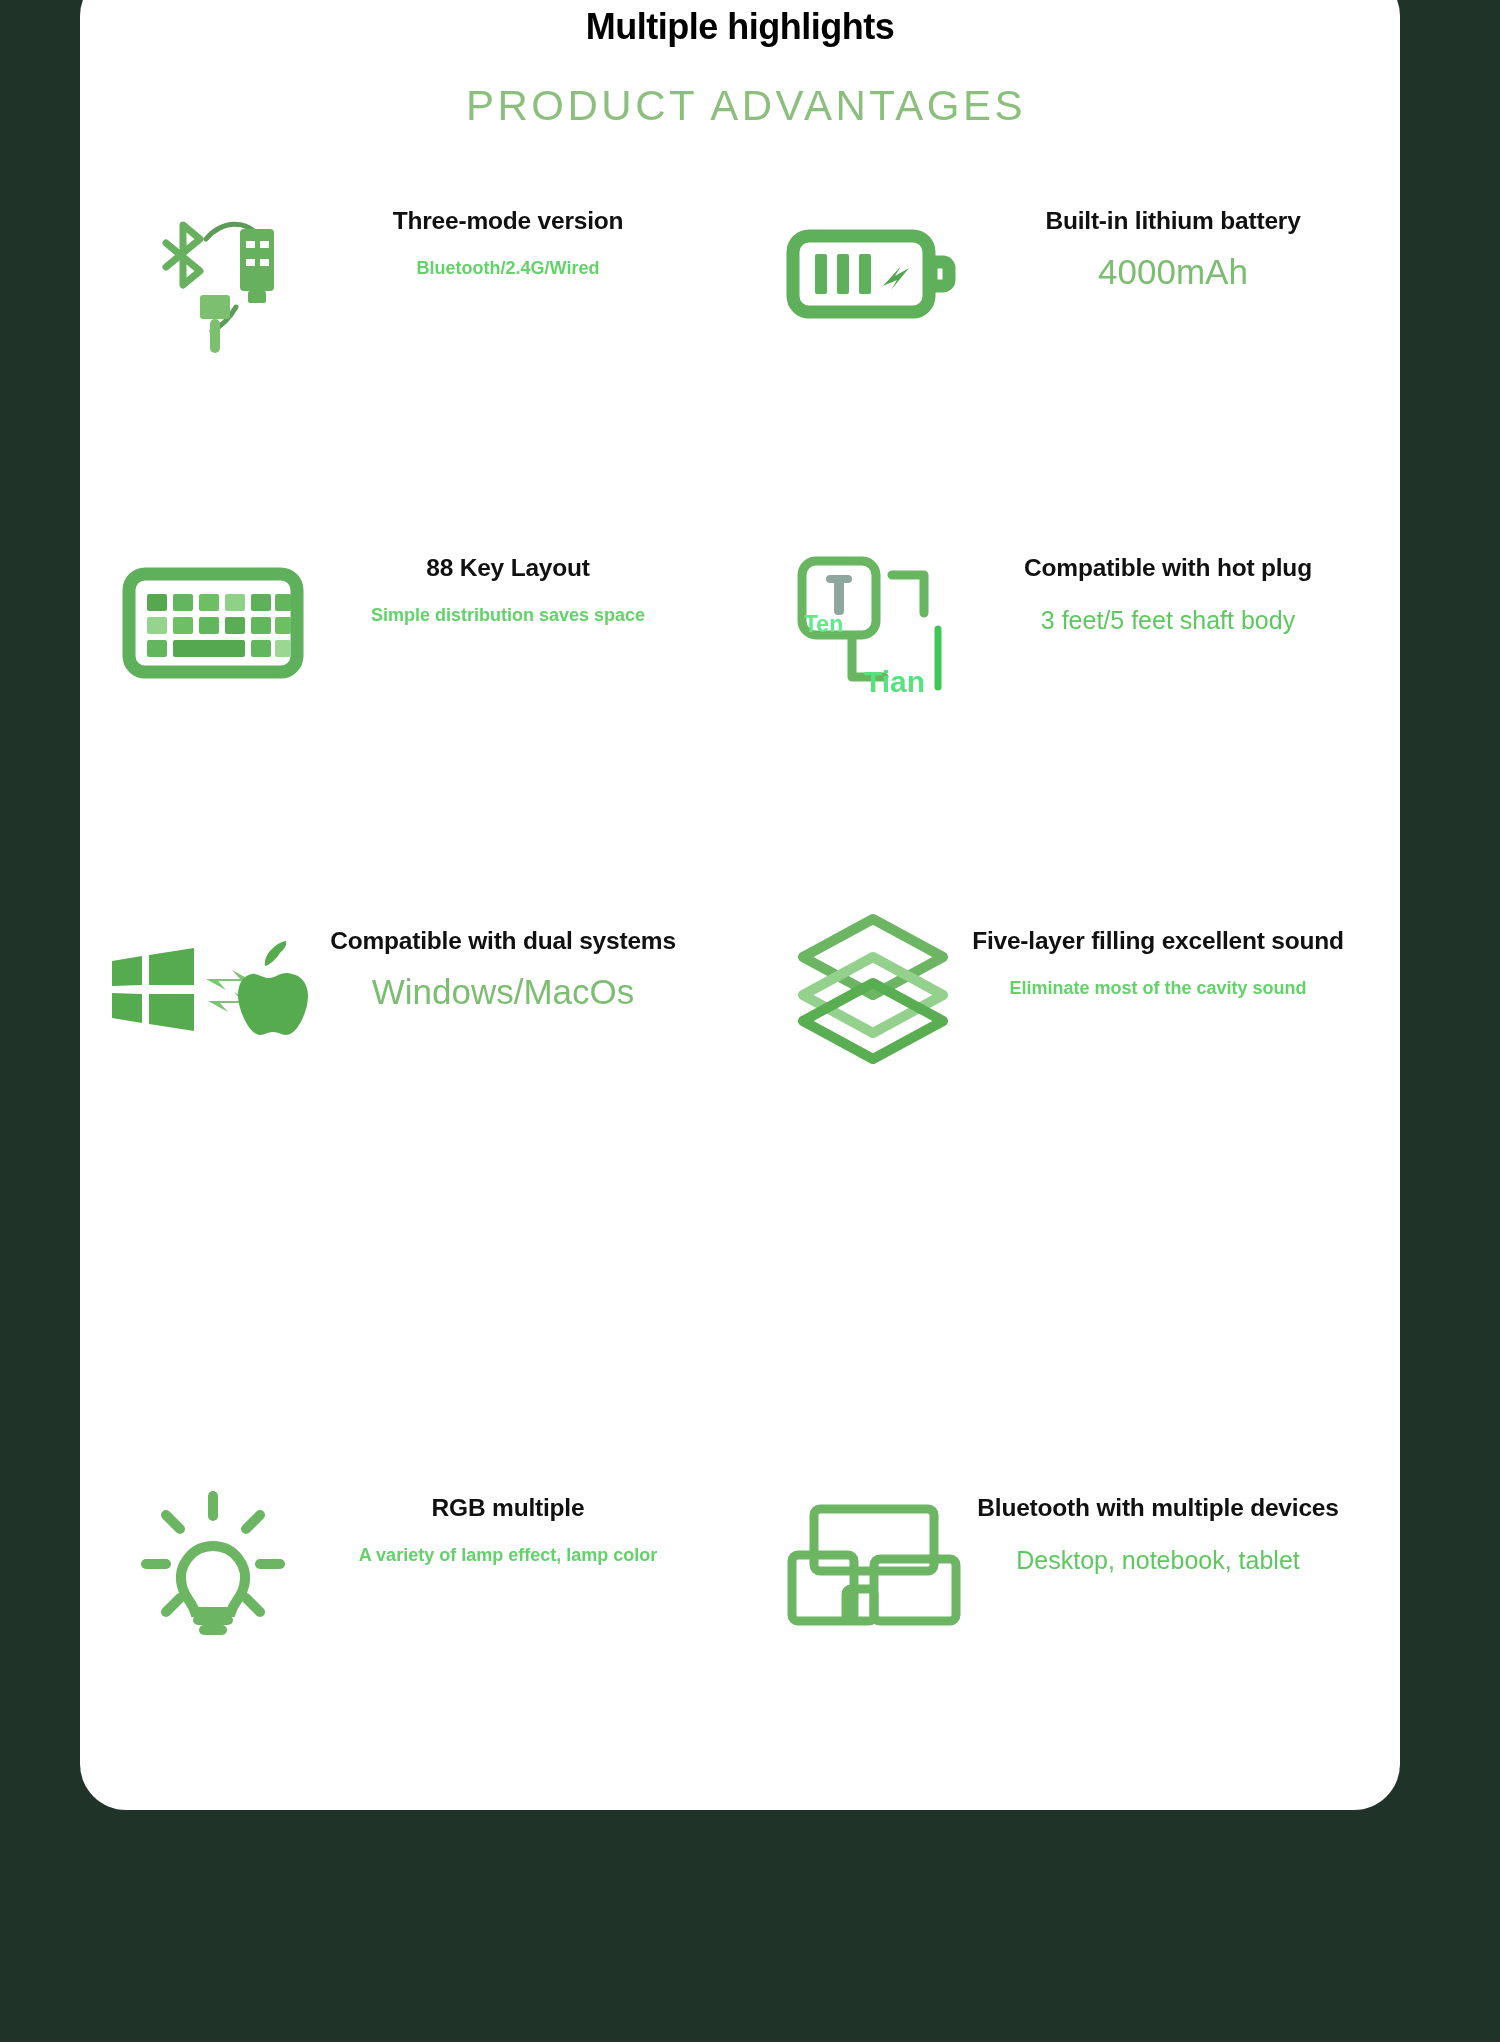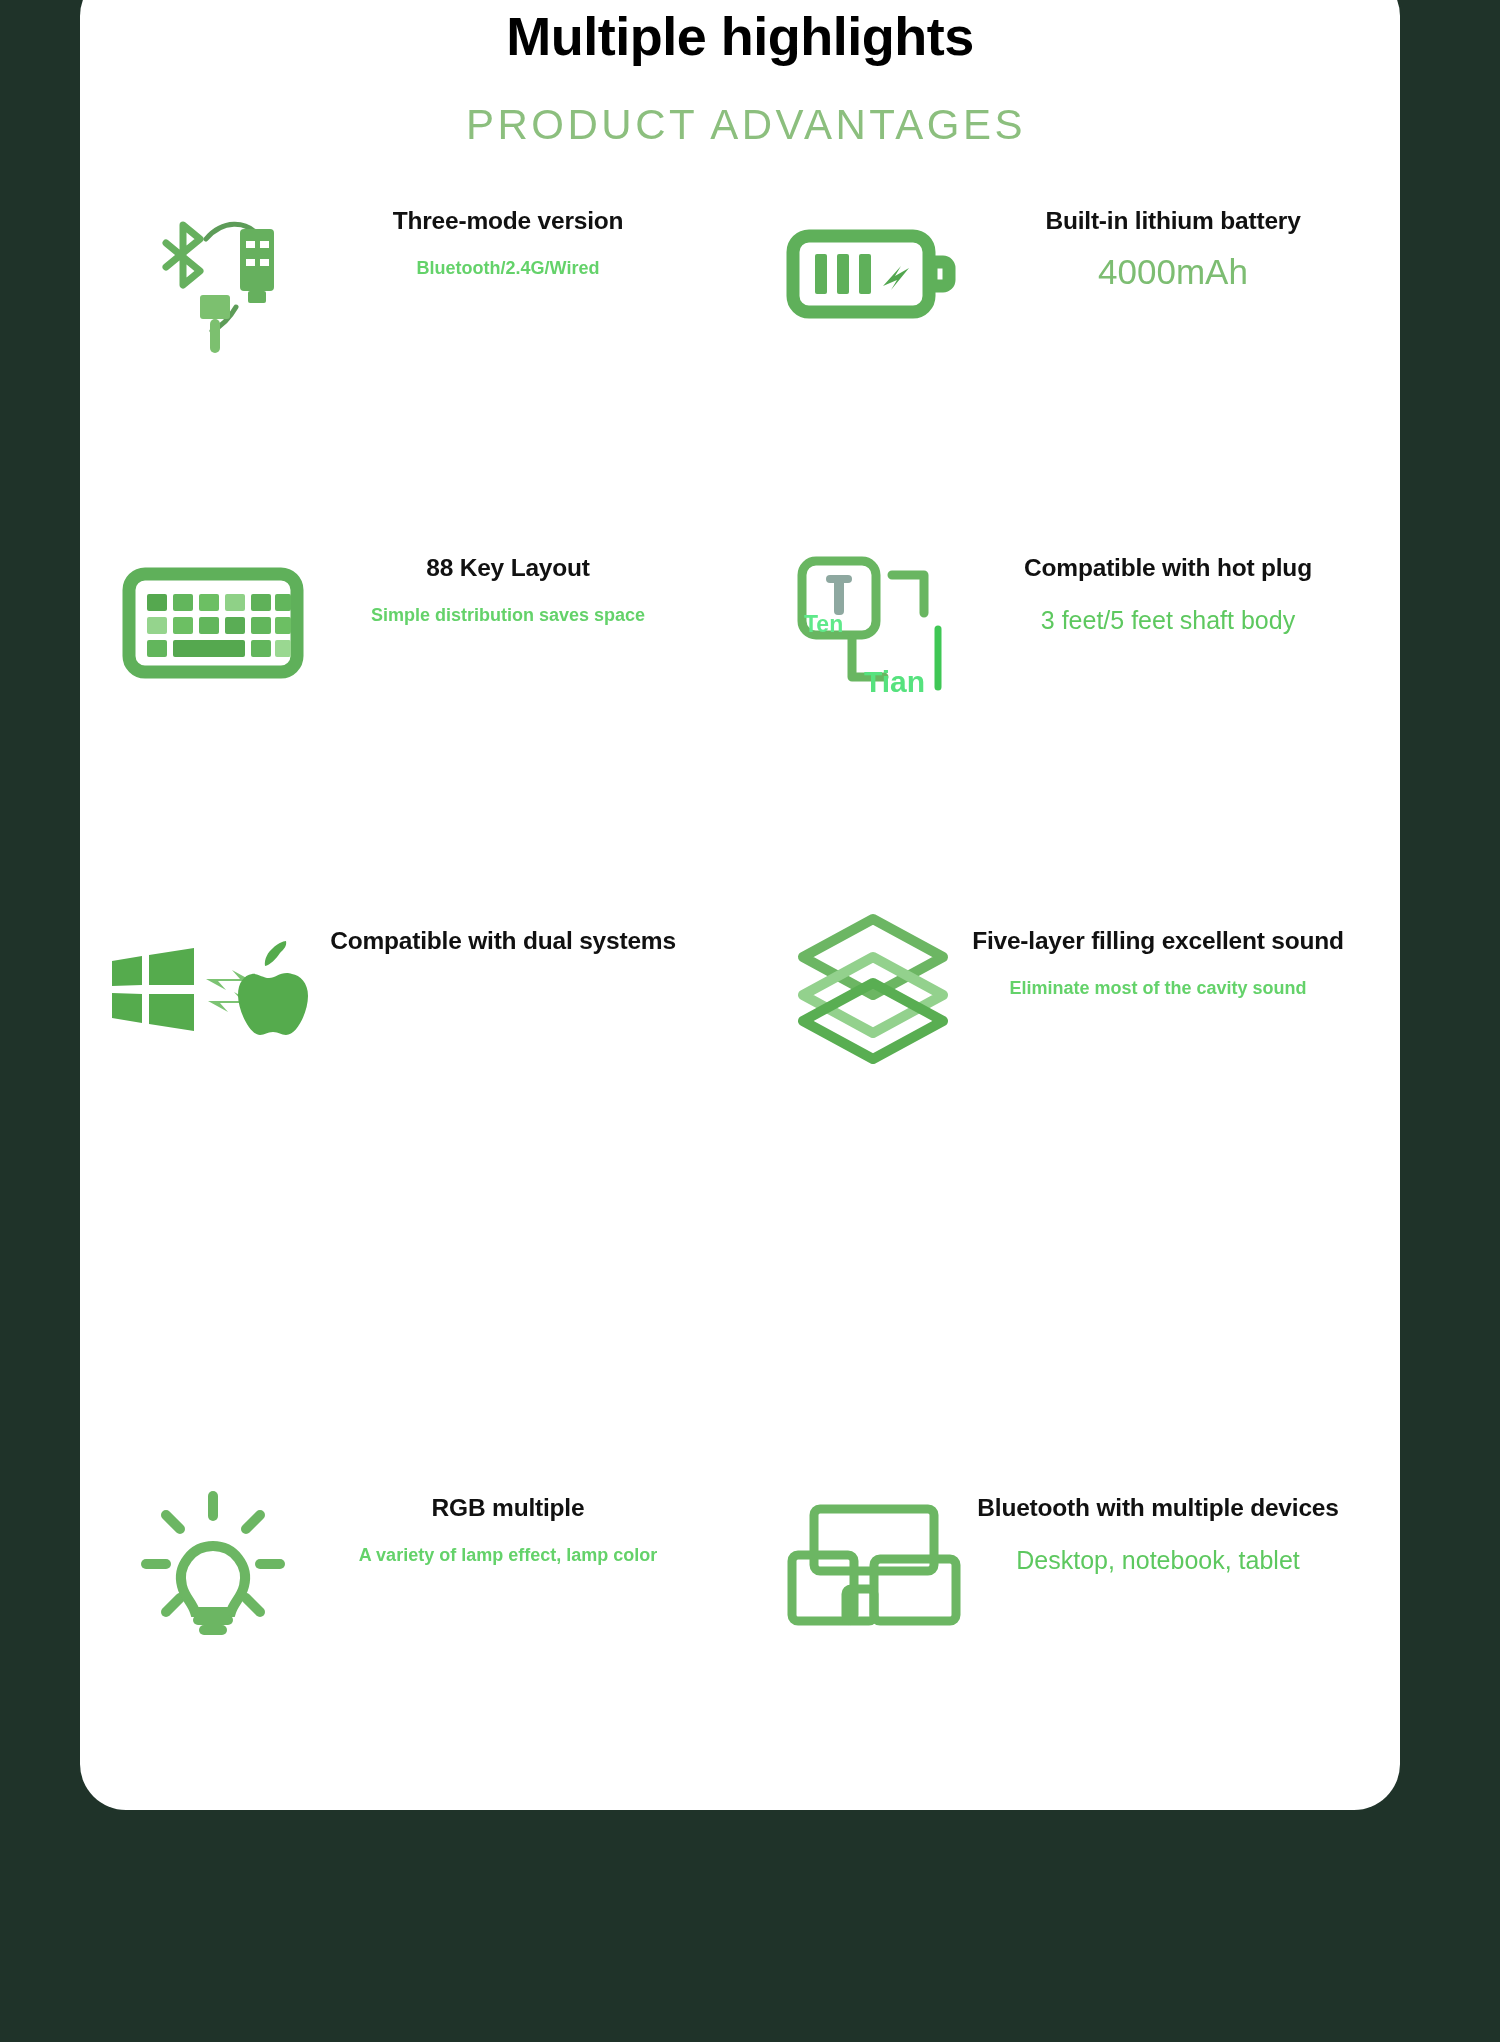--- a/index.html
+++ b/index.html
@@ -29,21 +29,21 @@
     border-radius: 46px;
   }
   
   .title-wrap {
     position: absolute;
     left: 0; top: 38px;
     width: 1320px;
     text-align: center;
   }
   .main-title {
-    font-size: 54px;
+    font-size: 36px;
     font-weight: 700;
     color: #000000;
     letter-spacing: -0.5px;
     line-height: 1.05;
   }
   .sub-title {
     margin-top: 36px;
     font-size: 42px;
     font-weight: 400;
     color: #8cbf7e;
@@ -276,20 +276,21 @@
               </g>
 
               <g fill="#55ab4d">
                 <path d="M172 16 C168 22 162 28 157 29 C156 22 160 15 165 11 C169 7 175 4 178 4 C179 9 176 12 172 16 Z"></path>
                 <path d="M179 36 C171 36 167 41 161 41 C155 41 150 36 144 37 C136 38 130 46 130 58 C130 74 142 98 152 98 C157 98 159 95 165 95 C171 95 173 98 178 98 C189 98 200 75 200 59 C200 46 192 38 184 37 C182 36 180 36 179 36 Z"></path>
               </g>
             </svg>
           </div>
           <div class="text-box">
             <div class="feat-title">Compatible with dual systems</div>
+            <div class="feat-sub big">Windows/MacOs</div>
           </div>
         </div>
 
         <div class="cell right">
           <div class="icon-box">
             <svg width="160" height="150" viewBox="0 0 160 150">
               <g fill="none" stroke-width="10" stroke-linejoin="round">
                 <path d="M80 6 L150 44 L80 82 L10 44 Z" stroke="#6cb663"></path>
                 <path d="M80 44 L150 82 L80 120 L10 82 Z" stroke="#93d18d"></path>
                 <path d="M80 70 L150 108 L80 146 L10 108 Z" stroke="#59ae52"></path>

